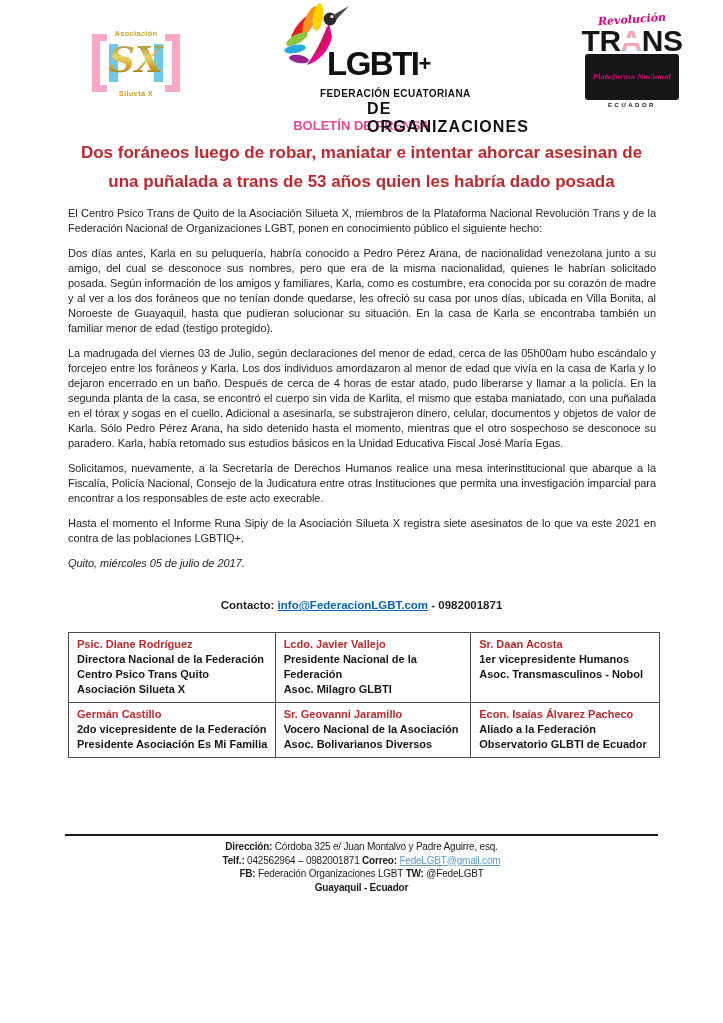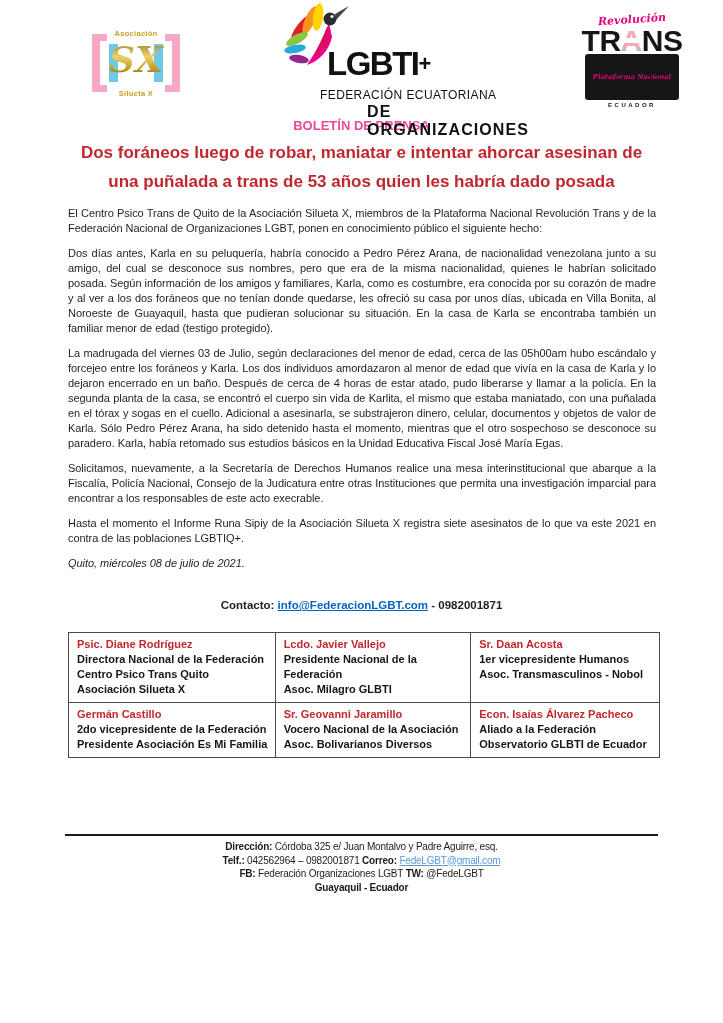--- a/index.html
+++ b/index.html
@@ -26,21 +26,21 @@
     background:linear-gradient(180deg,#8a6d1f 0%,#ecd26a 45%,#c9a227 70%,#7c611c 100%);
     -webkit-background-clip:text; background-clip:text; color:transparent;
   }
   
   .logo-federacion { left:283px; top:3px; width:170px; height:108px; }
   .fed-bird { position:absolute; left:0; top:0; }
   .fed-wordmark { position:absolute; left:44px; top:42px; font-size:33px; font-weight:900;
     letter-spacing:-1.5px; color:#111; }
   .fed-plus { font-size:22px; font-weight:700; vertical-align:4px; letter-spacing:0; }
   .fed-sub { position:absolute; left:37px; top:85px; color:#111; }
-  .fed-sub .l1 { font-size:12px; font-weight:normal; letter-spacing:.4px; }
+  .fed-sub .l1 { font-size:10px; font-weight:bold; letter-spacing:.4px; }
   .fed-sub .l2 { font-size:16px; font-weight:bold; letter-spacing:1.1px; margin-top:1px;padding-left:47px; }
   
   .logo-trans { left:572px; top:13px; width:120px; height:92px; text-align:center; }
   .rt-script { font-family:"DejaVu Serif", serif; font-style:italic; font-weight:bold;
     color:#e6007e; font-size:11px; transform:rotate(-4deg); display:block; }
   .rt-word { font-size:30px; font-weight:900; letter-spacing:-.5px; color:#161616; line-height:30px; }
   .rt-a { background:linear-gradient(180deg,#5bcefa 0 22%,#f5a9b8 22% 42%,#ffffff 42% 58%,#f5a9b8 58% 78%,#5bcefa 78% 100%);
     -webkit-background-clip:text; background-clip:text; color:transparent; }
   .rt-banner { display:inline-block; background:#161616; color:#e6007e; border-radius:3px;
     font-family:"DejaVu Serif", serif; font-style:italic; font-weight:bold;
@@ -118,21 +118,21 @@
     <div>Dos foráneos luego de robar, maniatar e intentar ahorcar asesinan de</div>
     <div>una puñalada a trans de 53 años quien les habría dado posada</div>
   </div>
 
   <div class="body-text">
     <p>El Centro Psico Trans de Quito de la Asociación Silueta X, miembros de la Plataforma Nacional Revolución Trans y de la Federación Nacional de Organizaciones LGBT, ponen en conocimiento público el siguiente hecho:</p>
     <p>Dos días antes, Karla en su peluquería, habría conocido a Pedro Pérez Arana, de nacionalidad venezolana junto a su amigo, del cual se desconoce sus nombres, pero que era de la misma nacionalidad, quienes le habrían solicitado posada. Según información de los amigos y familiares, Karla, como es costumbre, era conocida por su corazón de madre y al ver a los dos foráneos que no tenían donde quedarse, les ofreció su casa por unos días, ubicada en Villa Bonita, al Noroeste de Guayaquil, hasta que pudieran solucionar su situación. En la casa de Karla se encontraba también un familiar menor de edad (testigo protegido).</p>
     <p>La madrugada del viernes 03 de Julio, según declaraciones del menor de edad, cerca de las 05h00am hubo escándalo y forcejeo entre los foráneos y Karla. Los dos individuos amordazaron al menor de edad que vivía en la casa de Karla y lo dejaron encerrado en un baño. Después de cerca de 4 horas de estar atado, pudo liberarse y llamar a la policía. En la segunda planta de la casa, se encontró el cuerpo sin vida de Karlita, el mismo que estaba maniatado, con una puñalada en el tórax y sogas en el cuello. Adicional a asesinarla, se substrajeron dinero, celular, documentos y objetos de valor de Karla. Sólo Pedro Pérez Arana, ha sido detenido hasta el momento, mientras que el otro sospechoso se desconoce su paradero. Karla, había retomado sus estudios básicos en la Unidad Educativa Fiscal José María Egas.</p>
     <p>Solicitamos, nuevamente, a la Secretaría de Derechos Humanos realice una mesa interinstitucional que abarque a la Fiscalía, Policía Nacional, Consejo de la Judicatura entre otras Instituciones que permita una investigación imparcial para encontrar a los responsables de este acto execrable.</p>
     <p>Hasta el momento el Informe Runa Sipiy de la Asociación Silueta X registra siete asesinatos de lo que va este 2021 en contra de las poblaciones LGBTIQ+.</p>
-    <p class="dateline">Quito, miércoles 08 de julio de 2021.</p>
+    <p class="dateline">Quito, miércoles 05 de julio de 2017.</p>
   </div>
 
   <div class="contact-line">
     <span>Contacto: </span><a href="#">info@FederacionLGBT.com</a><span> - 0982001871</span>
   </div>
 
   <table class="sig-table">
     <tbody>
       <tr>
         <td class="c1">

